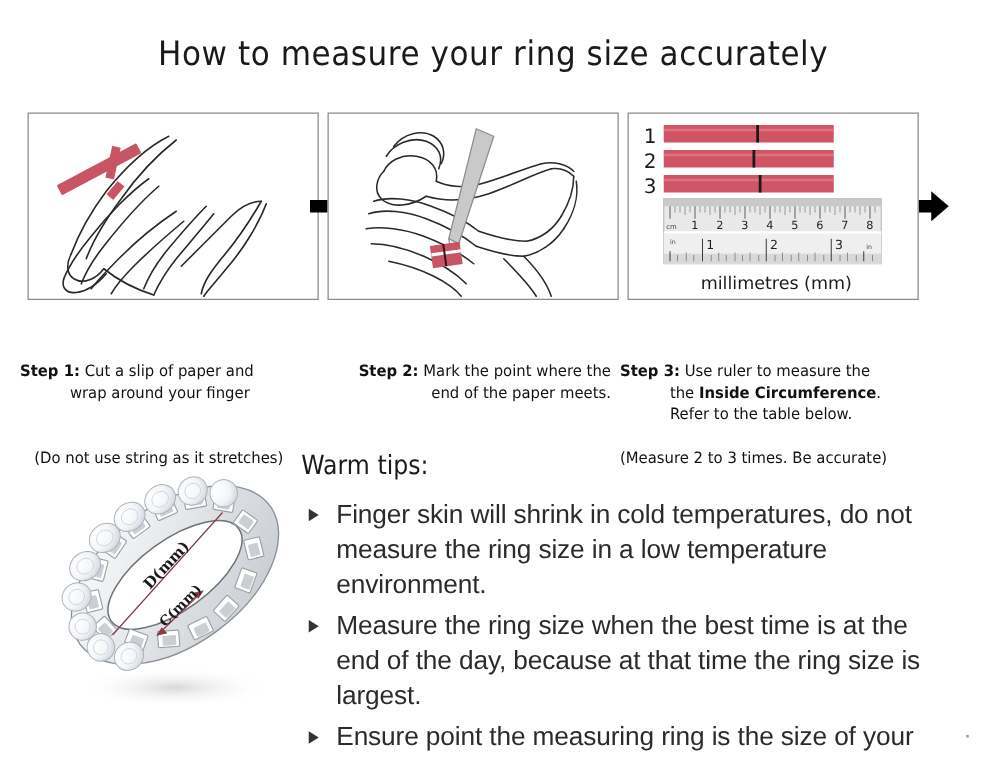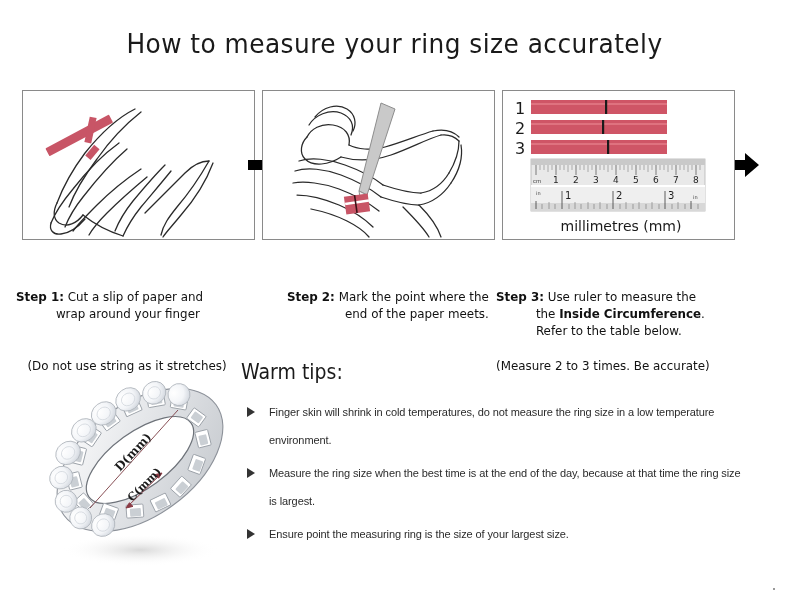--- a/index.html
+++ b/index.html
@@ -137,21 +137,21 @@
     color: #1a1a1a;
     transform: scaleX(0.9);
     transform-origin: left top;
     margin-bottom: 14px;
   }
   .tip-item {
     position: relative;
     padding-left: 28px;
     margin-bottom: 5px;
     font-family: "Liberation Sans", sans-serif;
-    font-size: 11px;
+    font-size: 21px;
     line-height: 28px;
     color: #2b2b2b;
     letter-spacing: -0.1px;
   }
   .tip-bullet {
     position: absolute;
     left: 6px;
     top: 9px;
     width: 0;
     height: 0;

